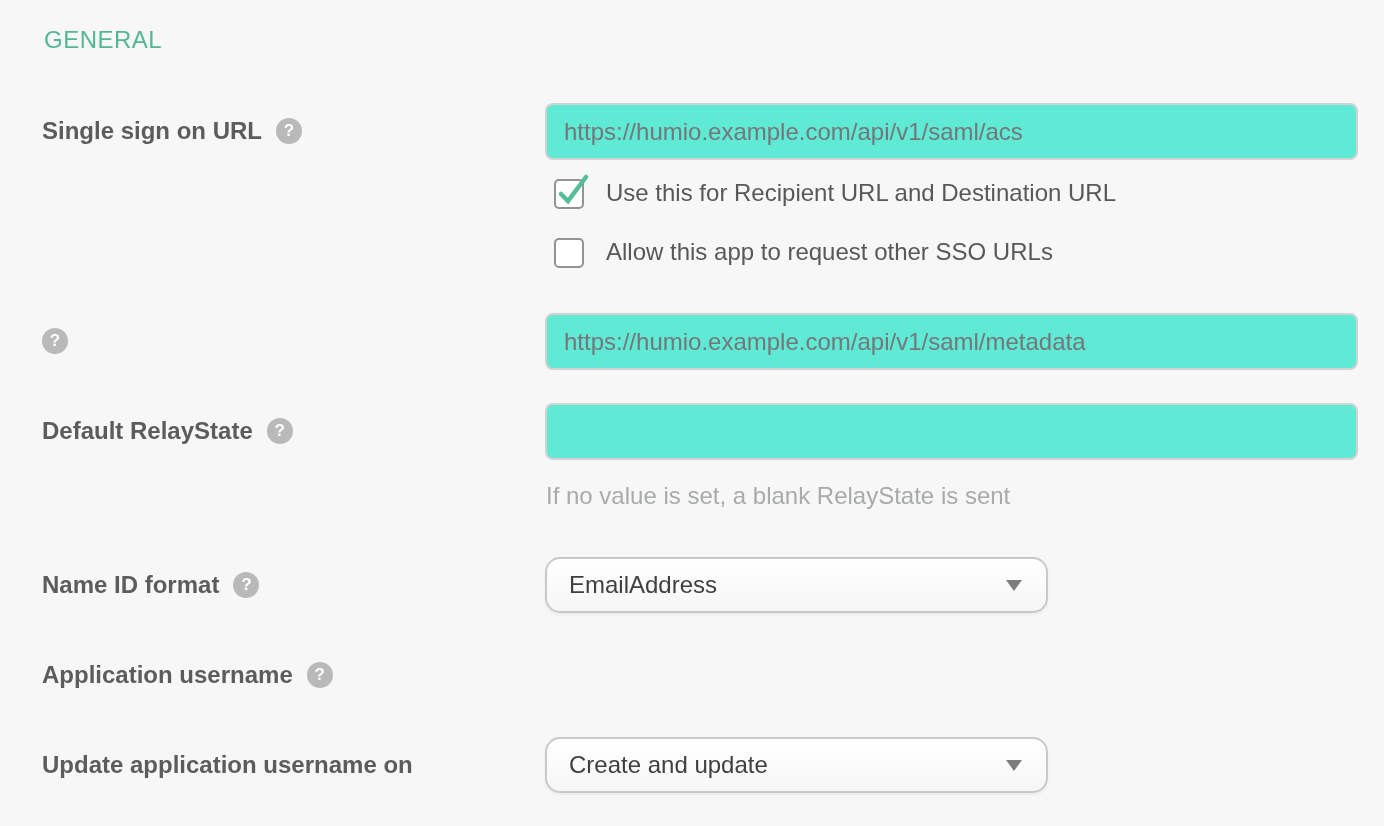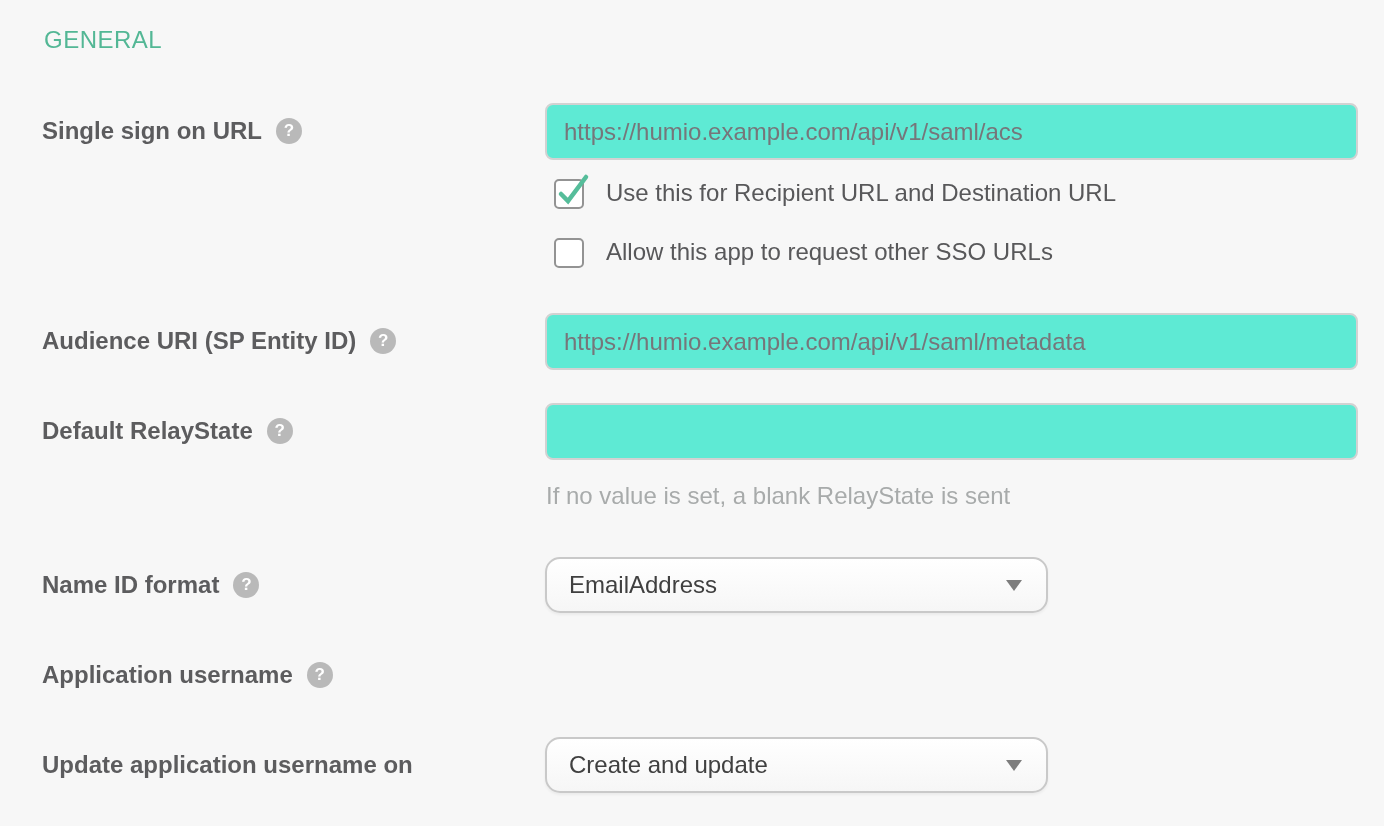--- a/index.html
+++ b/index.html
@@ -152,21 +152,20 @@
   </div>
 
   <div class="checkbox-row" style="top:238px">
     <div class="checkbox">
       
     </div>
     <span class="checkbox-label">Allow this app to request other SSO URLs</span>
   </div>
 
   <div class="field-label" style="top:327px">
-    <span>Audience URI (SP Entity ID)</span>
     <span class="help-badge">?</span>
   </div>
   <input class="text-input" style="top: 313px;" type="text" value="https://humio.example.com/api/v1/saml/metadata">
 
   <div class="field-label" style="top:417px">
     <span>Default RelayState</span>
     <span class="help-badge">?</span>
   </div>
   <input class="text-input" style="top: 403px;" type="text" value="">
   <div class="helper-text">If no value is set, a blank RelayState is sent</div>

